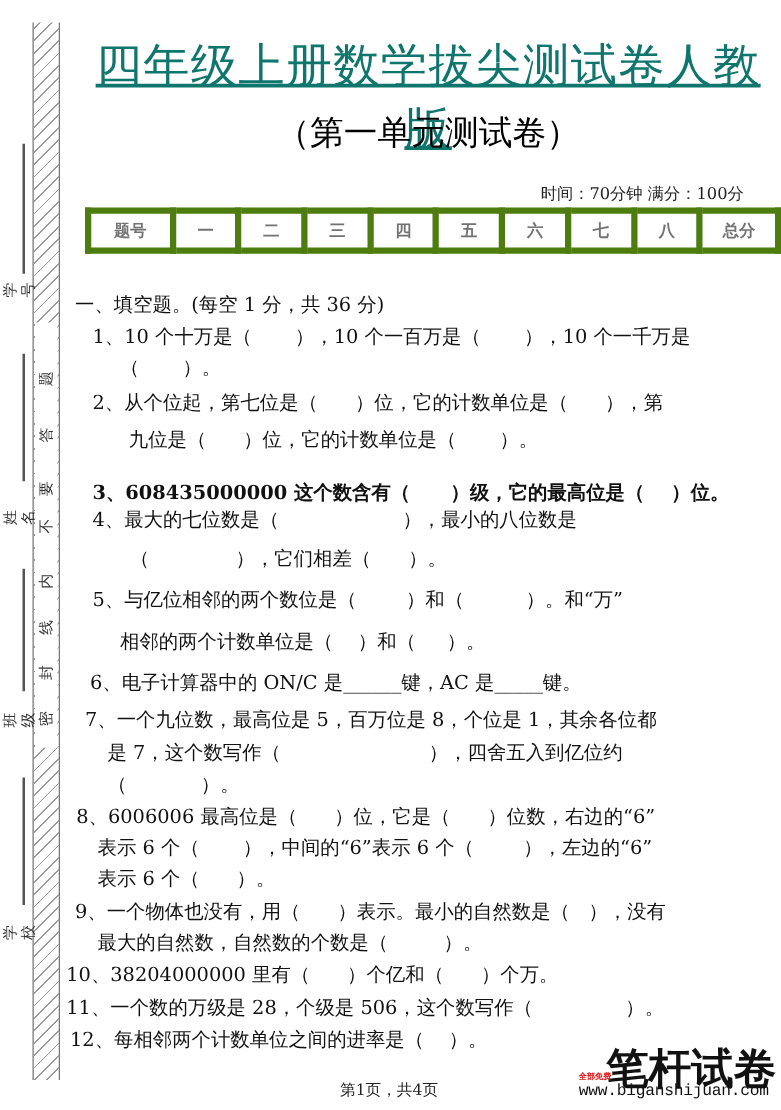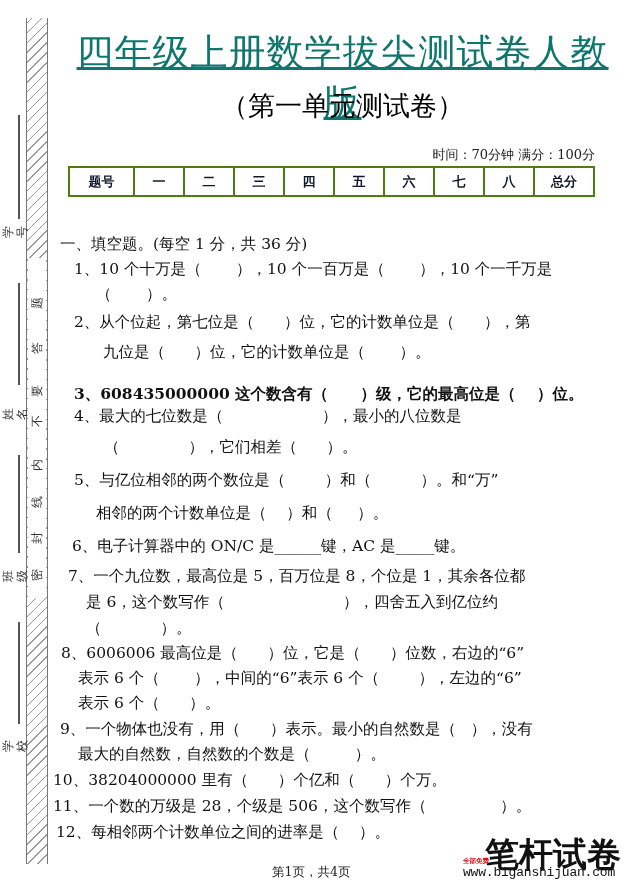--- a/index.html
+++ b/index.html
@@ -22,21 +22,21 @@
                 font-family: "DejaVu Sans", sans-serif; line-height: 14px; }
 
   .title { position: absolute; left: 60px; top: 28px; width: 565px; text-align: center;
            font-size: 37px; letter-spacing: 1px; font-weight: normal; color: #0f766e; text-decoration: underline; }
   .subtitle { position: absolute; left: 60px; top: 88px; width: 565px; text-align: center;
               font-size: 27px; color: #000000; }
   .meta { position: absolute; right: 30px; top: 146px; font-size: 13px; color: #222; }
 
   table.score { position: absolute; left: 68px; top: 166px; border-collapse: collapse;
                 font-family: "DejaVu Sans", sans-serif; font-size: 13px; font-weight: bold; }
-  table.score td { border: 2px solid #4d7c0f; height: 27px; text-align: center; padding: 0; color: #0f172a; }
+  table.score td { border: 5px solid #4d7c0f; height: 27px; text-align: center; padding: 0; color: #737373; }
   table.score td.head { width: 63px; }
   table.score td.col { width: 48px; }
   table.score td.total { width: 58px; }
 
   .section { position: absolute; left: 60px; top: 234px; font-size: 15.5px; color: #111; }
   .q { position: absolute; font-size: 15.5px; color: #111; white-space: pre; }
   .q.bold { font-weight: bold; margin-top: 10px; }
 
   .footer { position: absolute; left: 272px; top: 864px; font-size: 12.5px; color: #222; }
 
@@ -102,21 +102,21 @@
 <div class="q" style="left:96px;top:284px">（       ）。</div>
 <div class="q" style="left:74px;top:312px">2、从个位起，第七位是（      ）位，它的计数单位是（      ），第</div>
 <div class="q" style="left:103px;top:342px">九位是（      ）位，它的计数单位是（       ）。</div>
 <div class="q bold" style="left:74px;top:374px">3、608435000000 这个数含有（      ）级，它的最高位是（    ）位。</div>
 <div class="q" style="left:74px;top:406px">4、最大的七位数是（                    ），最小的八位数是</div>
 <div class="q" style="left:104px;top:437px">（              ），它们相差（      ）。</div>
 <div class="q" style="left:74px;top:470px">5、与亿位相邻的两个数位是（        ）和（          ）。和“万”</div>
 <div class="q" style="left:96px;top:503px">相邻的两个计数单位是（    ）和（     ）。</div>
 <div class="q" style="left:72px;top:536px">6、电子计算器中的 ON/C 是______键，AC 是_____键。</div>
 <div class="q" style="left:68px;top:566px">7、一个九位数，最高位是 5，百万位是 8，个位是 1，其余各位都</div>
-<div class="q" style="left:86px;top:592px">是 6，这个数写作（                        ），四舍五入到亿位约</div>
+<div class="q" style="left:86px;top:592px">是 7，这个数写作（                        ），四舍五入到亿位约</div>
 <div class="q" style="left:86px;top:618px">（            ）。</div>
 <div class="q" style="left:61px;top:643px">8、6006006 最高位是（      ）位，它是（      ）位数，右边的“6”</div>
 <div class="q" style="left:78px;top:668px">表示 6 个（       ），中间的“6”表示 6 个（        ），左边的“6”</div>
 <div class="q" style="left:78px;top:693px">表示 6 个（      ）。</div>
 <div class="q" style="left:60px;top:719px">9、一个物体也没有，用（      ）表示。最小的自然数是（   ），没有</div>
 <div class="q" style="left:78px;top:744px">最大的自然数，自然数的个数是（         ）。</div>
 <div class="q" style="left:53px;top:770px">10、38204000000 里有（      ）个亿和（      ）个万。</div>
 <div class="q" style="left:53px;top:796px">11、一个数的万级是 28，个级是 506，这个数写作（               ）。</div>
 <div class="q" style="left:56px;top:822px">12、每相邻两个计数单位之间的进率是（    ）。</div>
 

